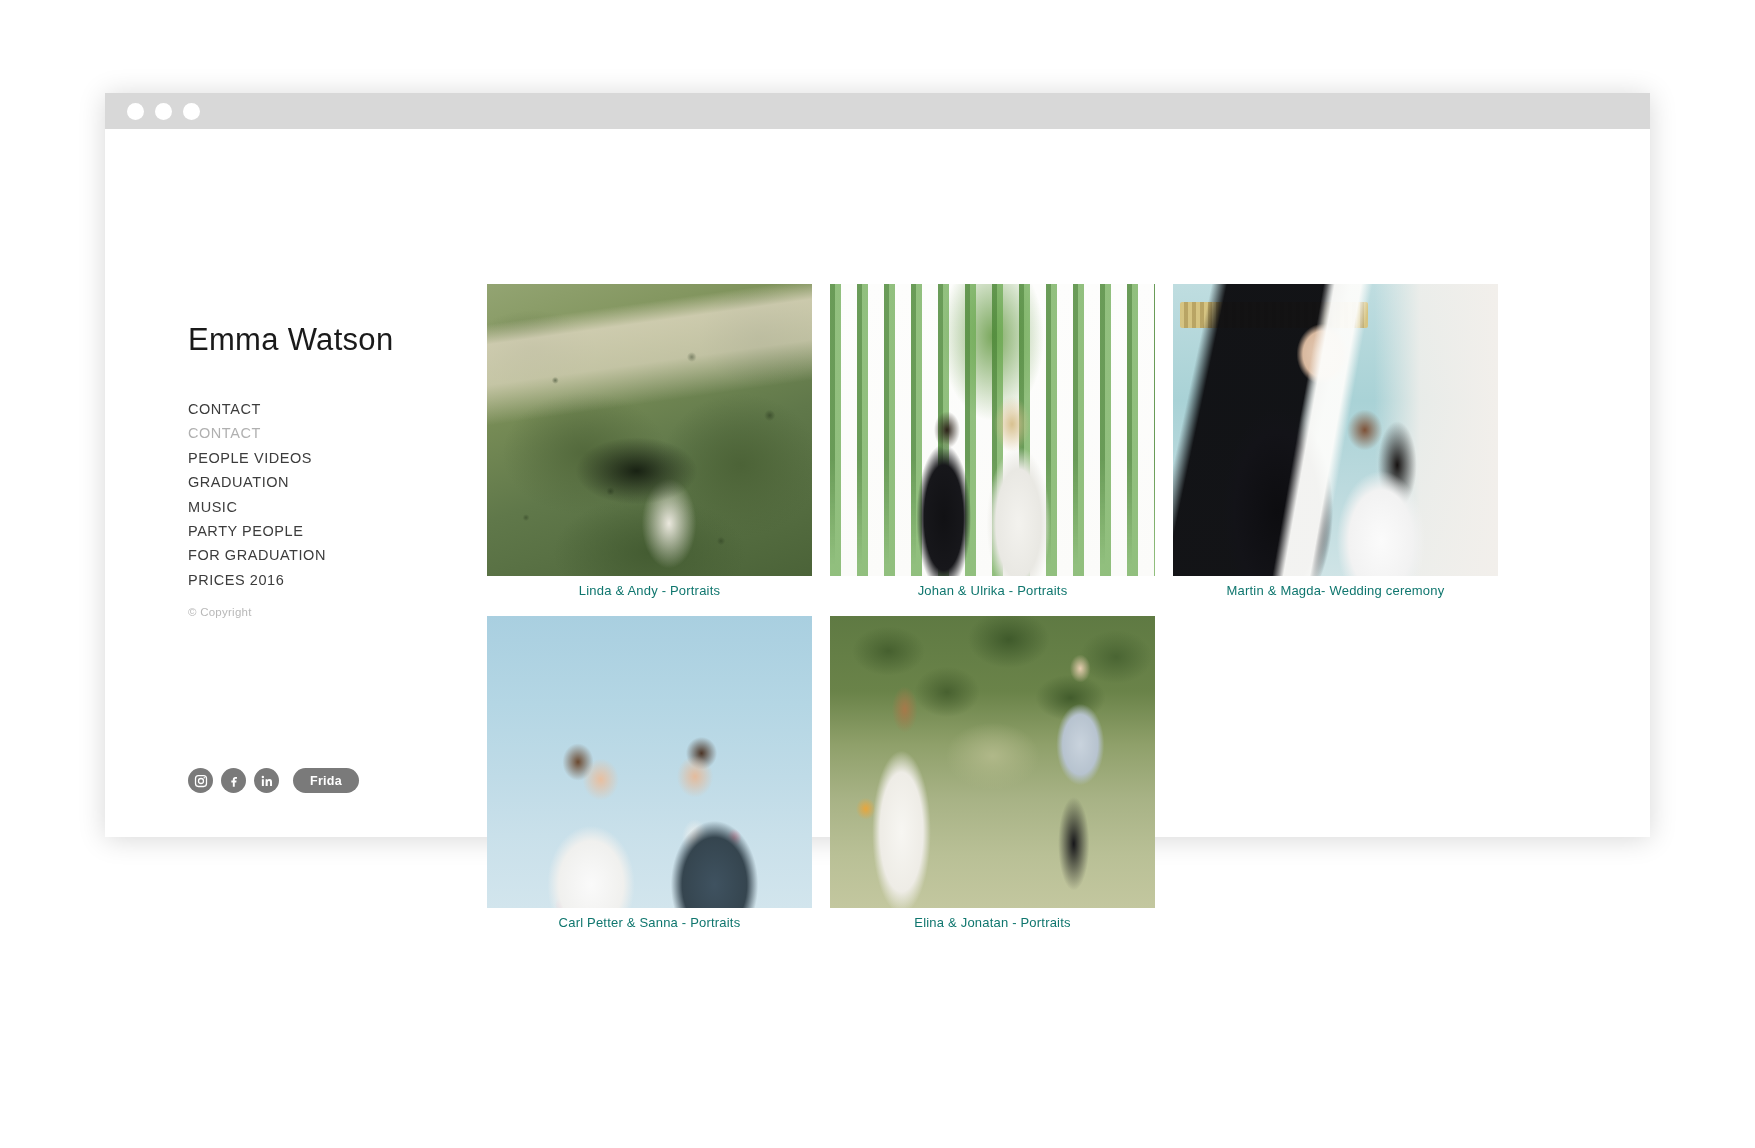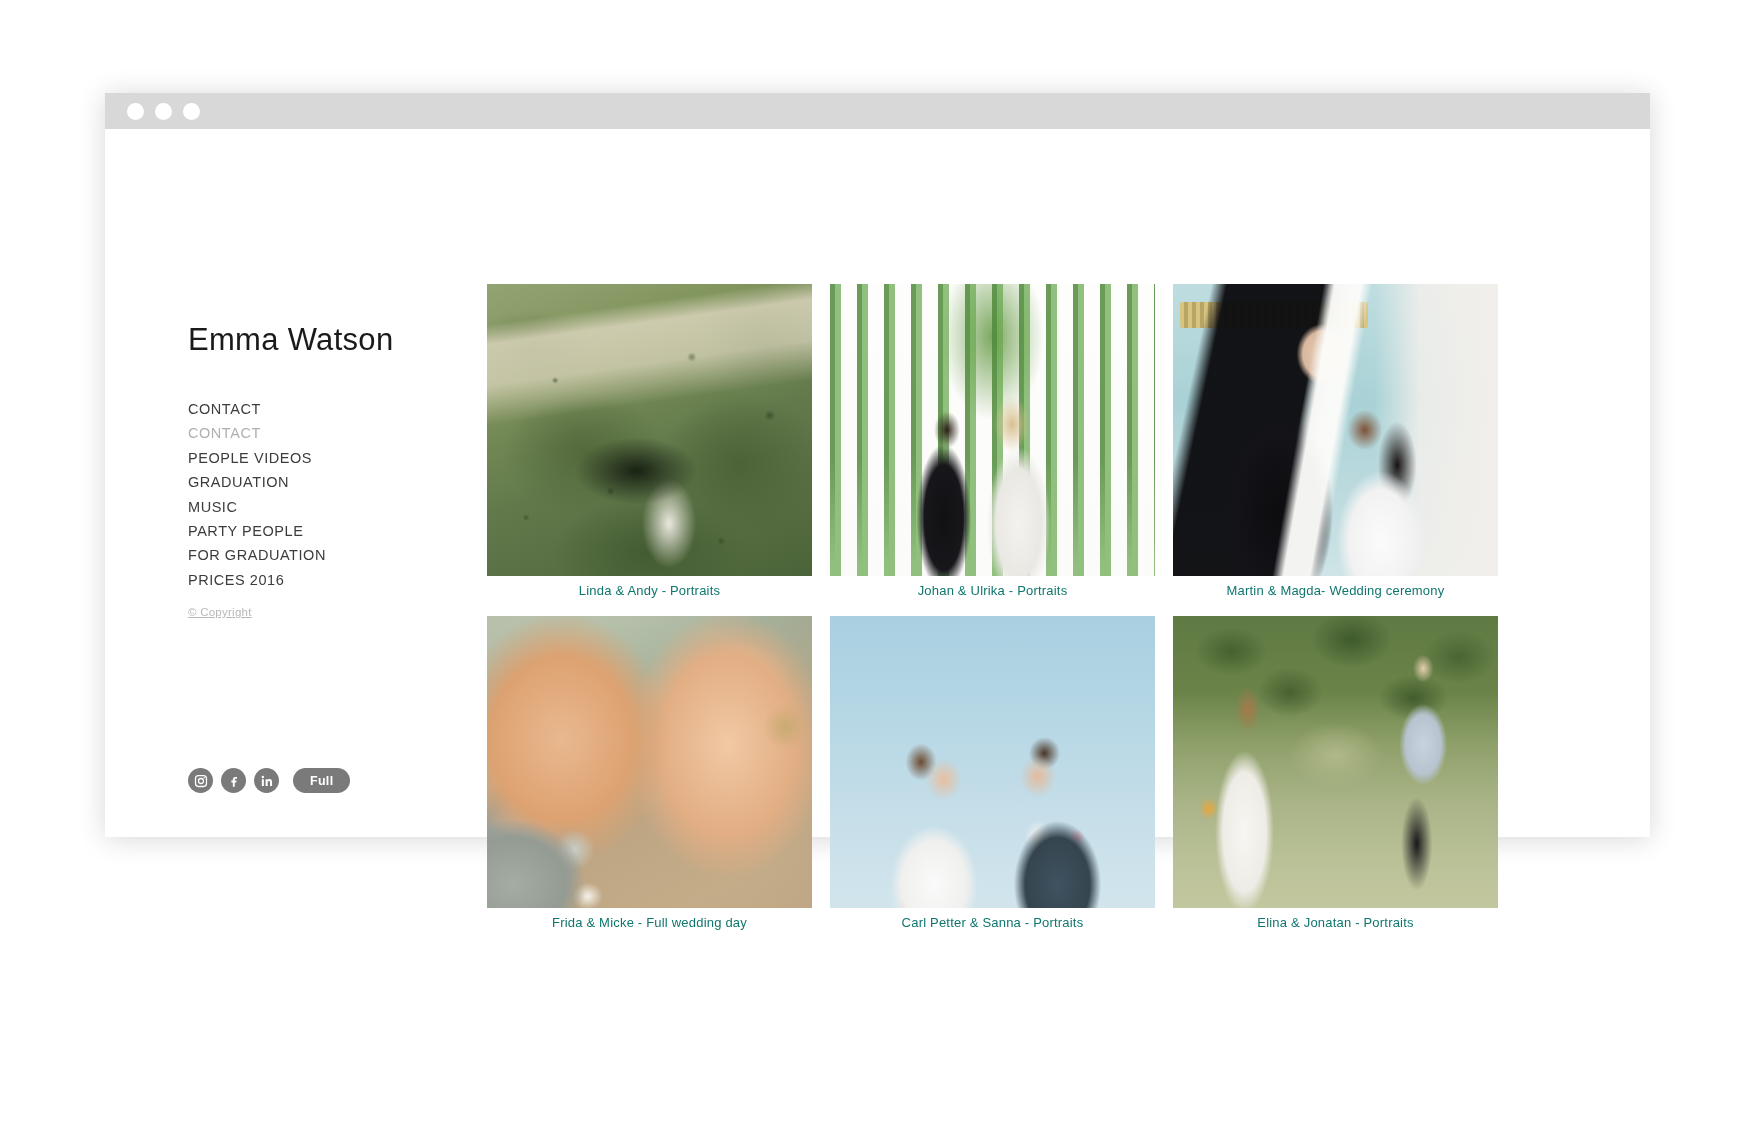--- a/index.html
+++ b/index.html
@@ -85,21 +85,20 @@
   .nav-item.active { color: #b0b0b0; }
 
   .copyright {
     position: absolute;
     top: 477px;
     left: 83px;
     font-size: 11.5px;
     color: #b8b8b8;
     letter-spacing: 0.25px;
     white-space: nowrap;
-    text-decoration: underline;
   }
 
   .social-row {
     position: absolute;
     left: 83px;
     bottom: 44px;
     display: flex;
     align-items: center;
     gap: 8px;
   }
@@ -384,21 +383,21 @@
             <path d="M14.6 8.2h2.5V5.1h-2.9c-2.6 0-4.2 1.6-4.2 4.2v2H7.4v3.1H10V22h3.3v-7.6h2.6l.4-3.1h-3v-1.6c0-1 .4-1.5 1.3-1.5z"></path>
           </svg>
         </span>
         <span class="social-icon">
           <svg width="14" height="14" viewBox="0 0 24 24" fill="#ffffff">
             <rect x="3.2" y="9" width="3.4" height="11.6"></rect>
             <circle cx="4.9" cy="5.2" r="2.05"></circle>
             <path d="M9.6 9h3.25v1.6c.55-.95 1.75-1.9 3.5-1.9 3 0 4.25 1.85 4.25 5.1v6.8h-3.4v-6.15c0-1.6-.6-2.55-1.95-2.55-1.3 0-2.05.9-2.05 2.55v6.15H9.6z"></path>
           </svg>
         </span>
-        <span class="share-btn">Full</span>
+        <span class="share-btn">Frida</span>
       </div>
 
     </div>
 
     <div class="gallery">
 
       <div class="tile">
         <div class="photo ph1"></div>
         <div class="caption">Linda &amp; Andy - Portraits</div>
       </div>
@@ -406,24 +405,20 @@
       <div class="tile">
         <div class="photo ph3"></div>
         <div class="caption">Johan &amp; Ulrika - Portraits</div>
       </div>
 
       <div class="tile">
         <div class="photo ph2"></div>
         <div class="caption">Martin &amp; Magda- Wedding ceremony</div>
       </div>
 
-      <div class="tile">
-        <div class="photo ph4"></div>
-        <div class="caption">Frida &amp; Micke - Full wedding day</div>
-      </div>
 
       <div class="tile">
         <div class="photo ph6"></div>
         <div class="caption">Carl Petter &amp; Sanna - Portraits</div>
       </div>
 
       <div class="tile">
         <div class="photo ph5"></div>
         <div class="caption">Elina &amp; Jonatan - Portraits</div>
       </div>

